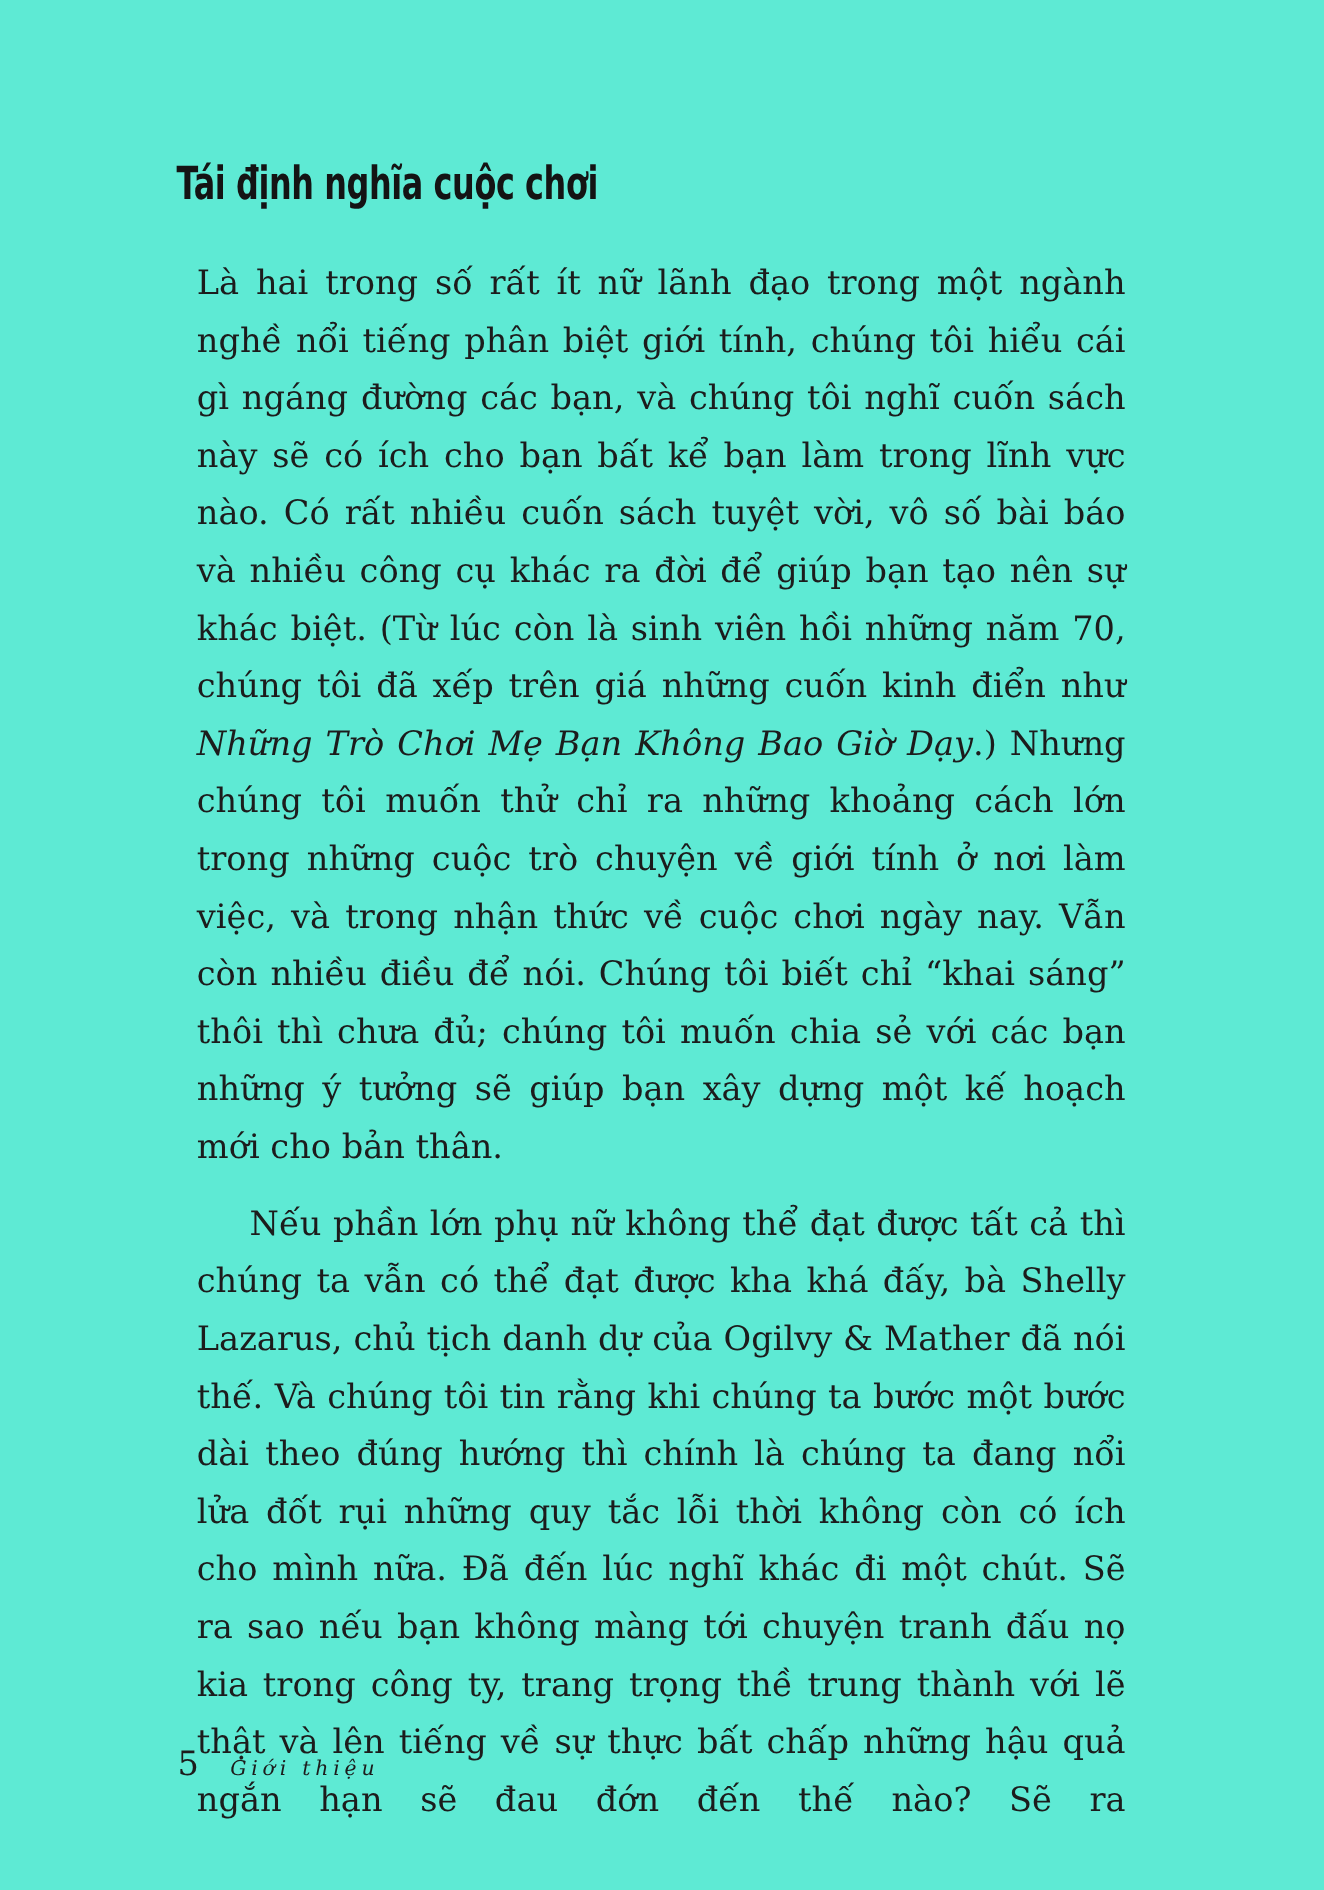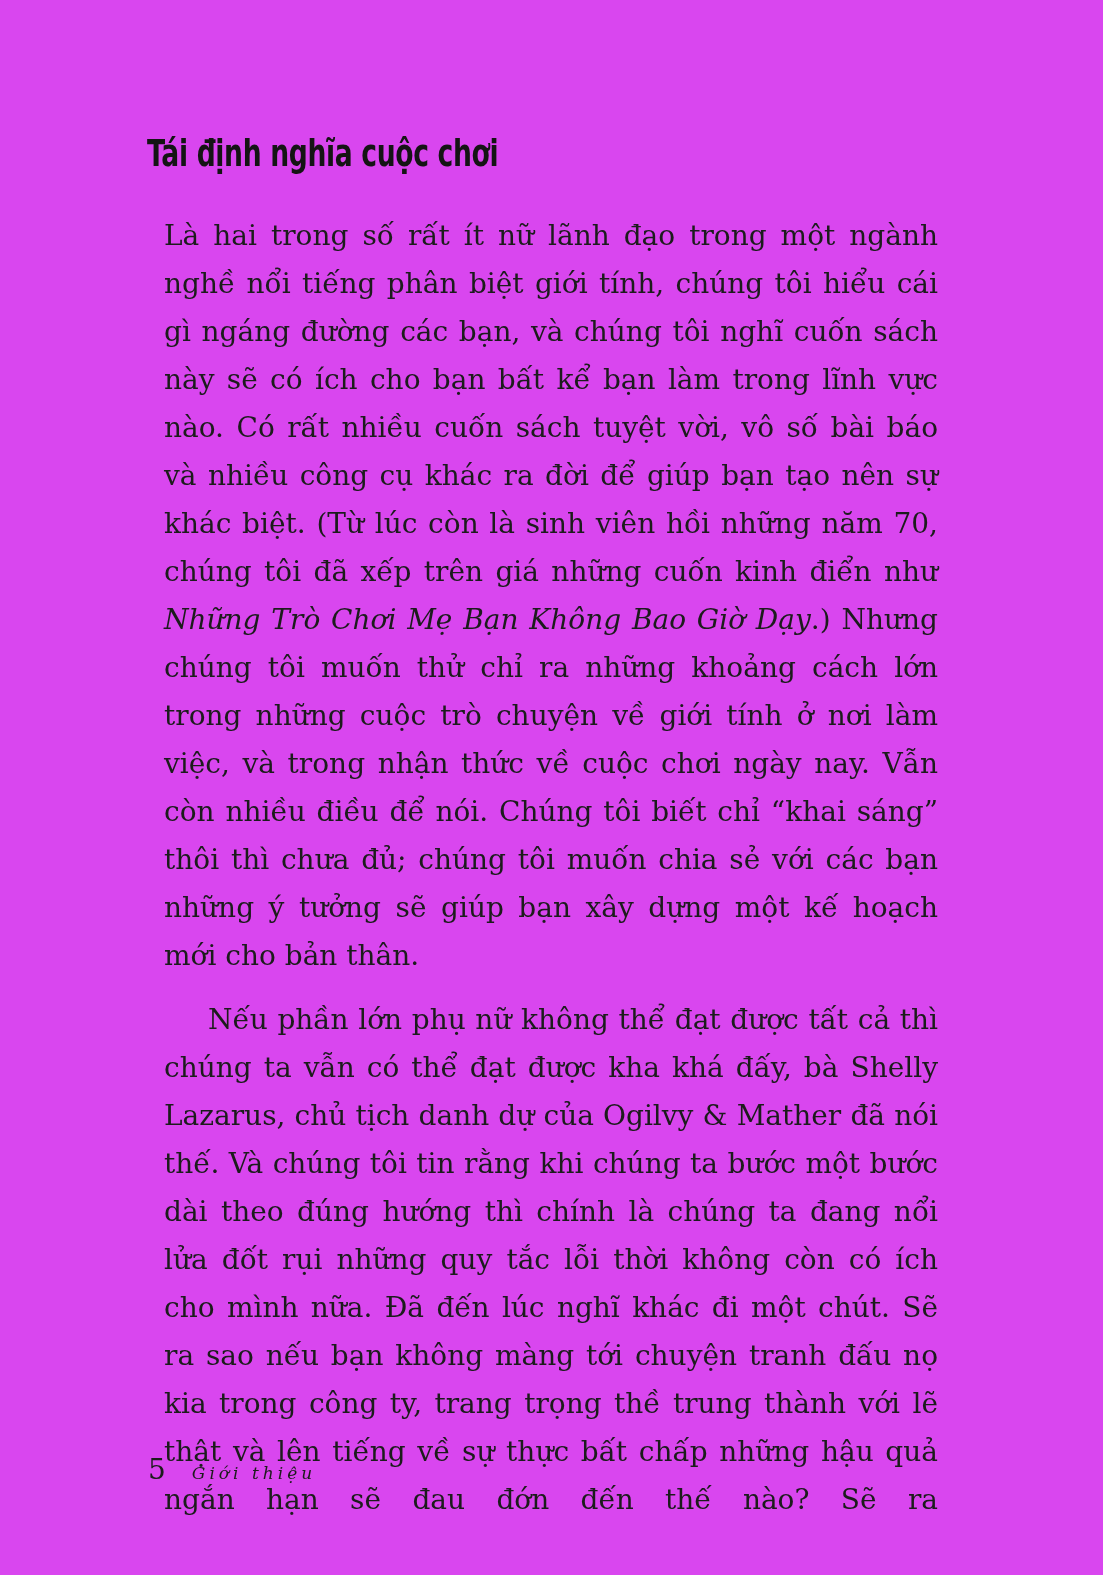--- a/index.html
+++ b/index.html
@@ -10,21 +10,21 @@
   body {
     width: 1103px;
     height: 1575px;
     background: #ffffff;
     position: relative;
     font-family: "DejaVu Serif", serif;
   }
   .page {
     position: absolute;
     inset: 0;
-    background: #d946ef;
+    background: #5eead4;
   }
   .heading {
     position: absolute;
     left: 147px;
     top: 134px;
     margin: 0;
     font-family: "DejaVu Sans", sans-serif;
     font-weight: bold;
     font-size: 38px;
     line-height: 1;

